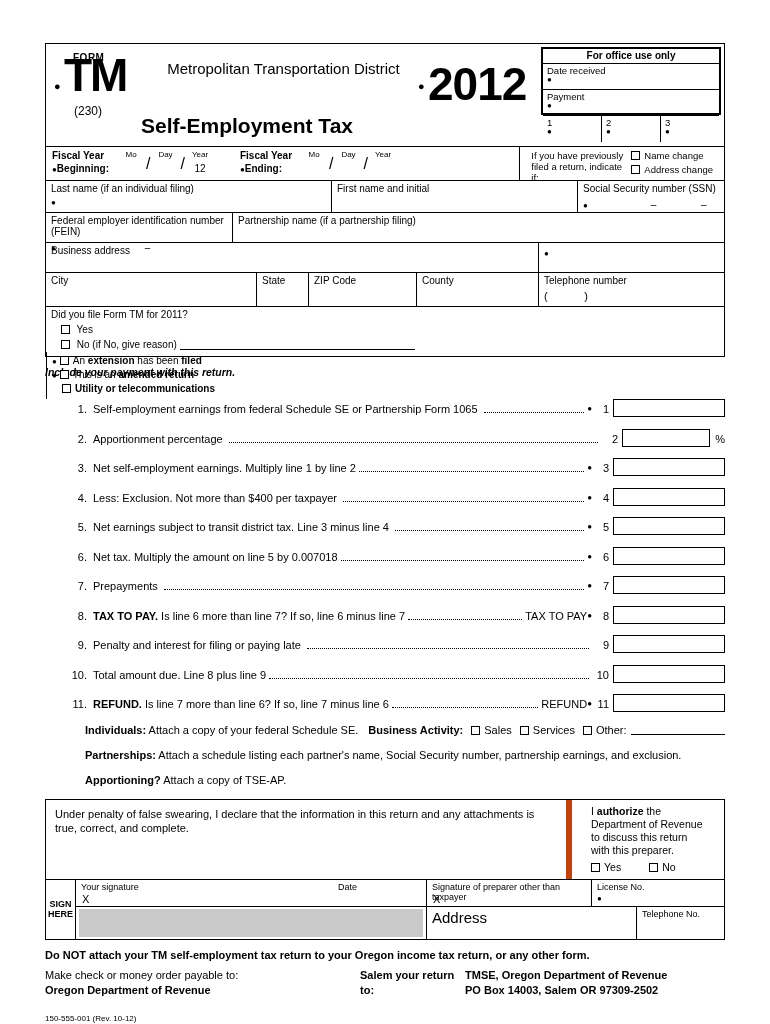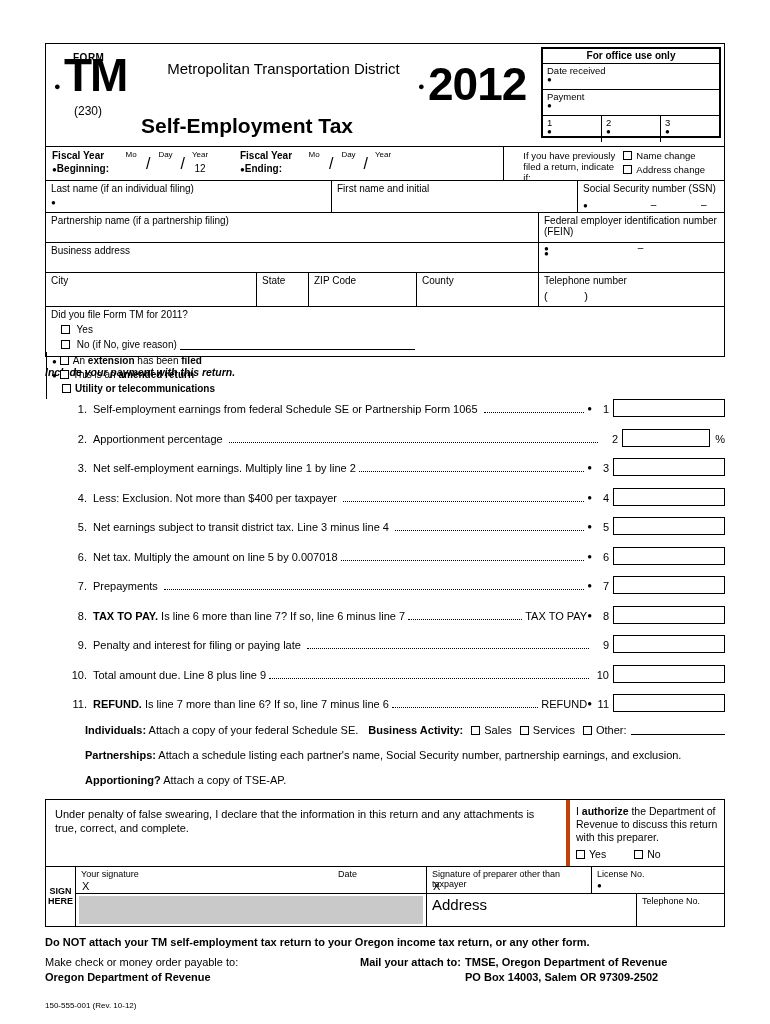--- a/index.html
+++ b/index.html
@@ -16,41 +16,41 @@
   .tm-dot { position:absolute; left:8px; top:36px; font-size:11px; }
   .tm-big { position:absolute; left:18px; top:8px; font-size:46px; font-weight:bold; letter-spacing:-2px; line-height:1; }
   .code-230 { position:absolute; left:28px; top:60px; font-size:12px; }
   .district { position:absolute; left:95px; top:12px; width:285px; text-align:center; }
   .district .d1 { font-size:15px; }
   .district .d2 { font-size:15px; margin-top:4px; }
   .se-title { position:absolute; left:95px; top:70px; font-size:21px; font-weight:bold; }
   .year-dot { position:absolute; left:372px; top:36px; font-size:11px; }
   .year-big { position:absolute; left:382px; top:17px; font-size:46px; font-weight:bold; letter-spacing:-1px; line-height:1; }
 
-  .office-box { position:absolute; right:3px; top:3px; width:180px; height:91px; border:2px solid #000; background:#fff; }
+  .office-box { position:absolute; right:3px; top:3px; width:180px; height:68px; border:2px solid #000; background:#fff; }
   .ou-title { height:15px; line-height:14px; text-align:center; font-weight:bold; font-size:10px; border-bottom:1px solid #000; }
   .ou-row { height:26px; border-bottom:1px solid #000; padding:1px 4px; }
   .ou-row .lbl { font-size:9.5px; }
   .dot-sm { font-size:8px; line-height:8px; }
   .ou-cols { display:flex; height:26px; }
   .ou-col { flex:1; padding:1px 4px; border-right:1px solid #000; }
   .ou-col:last-child { border-right:none; }
   .ou-col .n { font-size:9.5px; }
 
   
   .fiscal-row { display:flex; height:34px; border:1px solid #000; border-top:none; }
   .fy-left { width:492px; display:flex; padding:2px 6px; }
   .fy-group { display:flex; }
   .fy-group.second { margin-left:26px; }
   .fy-labels { font-size:10px; font-weight:bold; margin-right:8px; }
   .fy-labels div { line-height:13px; }
   .fy-col { width:28px; text-align:center; font-size:8px; padding-top:1px; }
   .fy-col .yr-val { display:block; font-size:10px; margin-top:4px; }
   .fy-slash { font-size:16px; padding-top:6px; margin:0 1px; }
-  .fy-right { flex:1; border-left:1px solid #000; display:flex; padding:3px 19px; }
+  .fy-right { flex:1; border-left:1px solid #000; display:flex; padding:3px 11px; }
   .fy-right .txt { width:100px; font-size:9.5px; line-height:11px; }
   .fy-right .chks { margin-left:auto; font-size:9.5px; }
   .fy-right .chks div { margin-bottom:3px; white-space:nowrap; }
 
   
   .row { display:flex; border:1px solid #000; border-top:none; }
   .cell { padding:2px 5px; font-size:10px; position:relative; }
   .cell + .cell { border-left:1px solid #000; }
   .row1 { height:32px; } .row2 { height:30px; } .row3 { height:30px; }
   .row4 { height:34px; } .row5 { height:50px;flex-direction:column; }
@@ -90,21 +90,21 @@
   .note-row { margin-bottom:13px; display:flex; align-items:center; }
   .note-row .gap { margin-left:10px; }
   .note-row .chk-lab { margin-left:8px; white-space:nowrap; }
   .note-flex { flex:1; border-bottom:1px solid #000; height:11px; margin-left:4px; }
 
   
   .decl-box { margin-top:10px; border:1px solid #000; }
   .decl-top { display:flex; min-height:62px; }
   .decl-left { flex:1; padding:7px 9px; font-size:11px; line-height:14px; }
   .decl-left .stmt { max-width:480px; }
-  .decl-right { width:158px; border-left:4px solid #c2410c; padding:5px 6px; font-size:10.5px; line-height:13px; }
+  .decl-right { width:158px; border-left:6px solid #c2410c; padding:5px 19px; font-size:10.5px; line-height:13px; }
   .yn { display:flex; gap:28px; margin-top:4px; }
   .sign-area { display:flex; border-top:1px solid #000; }
   .sign-here { width:30px; border-right:1px solid #000; display:flex; flex-direction:column; align-items:center; justify-content:center; font-weight:bold; font-size:9px; line-height:10px; }
   .sign-main { flex:1; }
   .sign-row1 { display:flex; height:27px; border-bottom:1px solid #000; }
   .sig-cell { width:350px; position:relative; padding:2px 5px; font-size:9px; }
   .sig-x { position:absolute; left:6px; bottom:1px; font-size:11px; }
   .date-lab { position:absolute; left:262px; top:2px; font-size:9px; }
   .prep-cell { width:165px; border-left:1px solid #000; position:relative; padding:2px 5px; font-size:9px; }
   .lic-cell { flex:1; border-left:1px solid #000; padding:2px 5px; font-size:9px; }
@@ -216,29 +216,29 @@
       <div>Social Security number (SSN)</div>
       <div class="val-line">
         <span class="dot-sm">●</span>
         <span style="margin-left:60px">–</span>
         <span style="margin-left:42px">–</span>
       </div>
     </div>
   </div>
 
   <div class="row row2">
-    <div class="cell c-partner">
-      <div>Partnership name (if a partnership filing)</div>
-    </div>
     <div class="cell c-fein">
       <div>Federal employer identification number (FEIN)</div>
       <div class="val-line">
         <span class="dot-sm">●</span>
         <span style="margin-left:86px">–</span>
       </div>
+    </div>
+    <div class="cell c-partner">
+      <div>Partnership name (if a partnership filing)</div>
     </div>
   </div>
 
   <div class="row row3">
     <div class="cell c-bizaddr">
       <div>Business address</div>
     </div>
     <div class="cell c-bin">
       <div class="dot-sm val-line">●</div>
     </div>
@@ -485,21 +485,21 @@
       </div>
     </div>
   </div>
 
   <div class="warn">Do NOT attach your TM self-employment tax return to your Oregon income tax return, or any other form.</div>
   <div class="pay-row">
     <div class="pay-c1">
       <div>Make check or money order payable to:</div>
       <div class="b">Oregon Department of Revenue</div>
     </div>
-    <div class="pay-c2">Mail your attach to:</div>
+    <div class="pay-c2">Salem your return to:</div>
     <div class="pay-c3">
       <div>TMSE, Oregon Department of Revenue</div>
       <div>PO Box 14003, Salem OR 97309-2502</div>
     </div>
   </div>
   <div class="form-num">150-555-001 (Rev. 10-12)</div>
 
 </div>
 </div>
 

